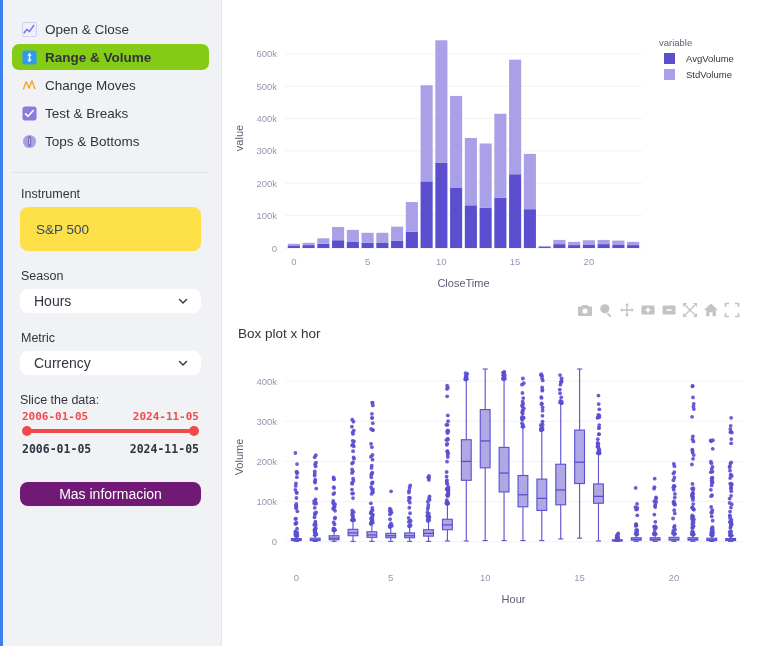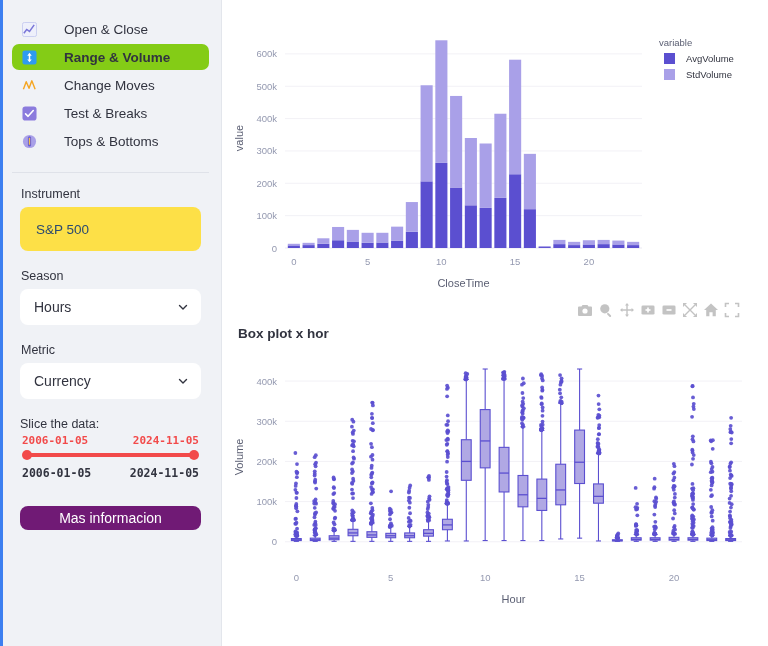--- a/index.html
+++ b/index.html
@@ -25,39 +25,39 @@
   .sidebar::before{
     content:""; position:absolute; left:0; top:0; width:3px; height:646px;
     background:#3d7ff0;
   }
   .nav { padding:14px 12px 0 12px; }
   .nav-home {
     font-size:13.5px; color:#31333f; padding:6px 10px 10px 10px;
     letter-spacing:.1px;
   }
   .nav-item {
-    display:flex; align-items:center; gap:27px;
+    display:flex; align-items:center; gap:8px;
     padding:5px 10px; margin:2px 0; border-radius:7px;
     font-size:13.5px; color:#31333f; cursor:pointer;
     height:26px;
   }
   .nav-item.active { background:#84cc16; font-weight:bold; }
   .nav-ico { width:15px; height:15px; flex:0 0 15px; display:block; }
 
   .sep { height:1px; background:#dfe2e9; margin:18px 12px 0 12px; }
 
   .controls { padding:14px 20px 0 20px; }
   .ctl-label { font-size:12.5px; color:#31333f; margin:0 0 6px 1px; }
   .pill {
     background:#fde047; border-radius:8px; height:44px;
     display:flex; align-items:center; padding:0 16px;
     font-size:13.5px; color:#2b4a70; cursor:pointer; margin-bottom:18px;
   }
   .select {
-    background:#ffffff; border-radius:8px; height:36px;
+    background:#ffffff; border-radius:8px; height:24px;
     display:flex; align-items:center; justify-content:space-between;
     padding:0 12px 0 14px; font-size:14px; color:#31333f;
     margin-bottom:18px; cursor:pointer;
   }
   .chev { color:#31333f; font-size:11px; line-height:1; }
 
   .slice-label { font-size:12.5px; color:#31333f; font-weight:normal; margin-bottom:3px; }
   .slider-wrap { padding:0 2px 0 2px;font-weight:bold; }
   .slider-vals { display:flex; justify-content:space-between;
     font-family:"DejaVu Sans Mono", monospace; font-size:11px; color:#f24a4a; margin-bottom:2px; }
@@ -73,21 +73,21 @@
     margin-top:26px; height:24px; border-radius:8px; background:#701a75;
     color:#ffffff; font-size:14px; display:flex; align-items:center;
     justify-content:center; cursor:pointer; border:none; width:100%;
     font-family:"Liberation Sans", sans-serif;
   }
 
   
   .main { flex:1 1 auto; position:relative; background:#ffffff; overflow:hidden; }
 
   .chart-block { position:relative; }
-  .plot-title { font-size:13.5px; font-weight:bold; color:#31333f; padding:6px 0 0 16px; }
+  .plot-title { font-size:13.5px; font-weight:normal; color:#31333f; padding:6px 0 0 16px; }
 
   .modebar { display:flex; gap:5px; justify-content:flex-end;
     padding-right:28px; height:20px; align-items:center; }
   .mb-btn { width:16px; height:16px; opacity:.35; cursor:pointer; display:block; }
 
   svg { display:block; }
   .axtitle { font-size:11px; fill:#5a5e72; font-family:"Liberation Sans", sans-serif; }
   .tick { font-size:9.5px; fill:#9499b0; font-family:"Liberation Sans", sans-serif; }
   .legtitle { font-size:9.5px; fill:#5a5e72; font-family:"Liberation Sans", sans-serif; }
   .legitem { font-size:9.5px; fill:#31333f; font-family:"Liberation Sans", sans-serif; }

